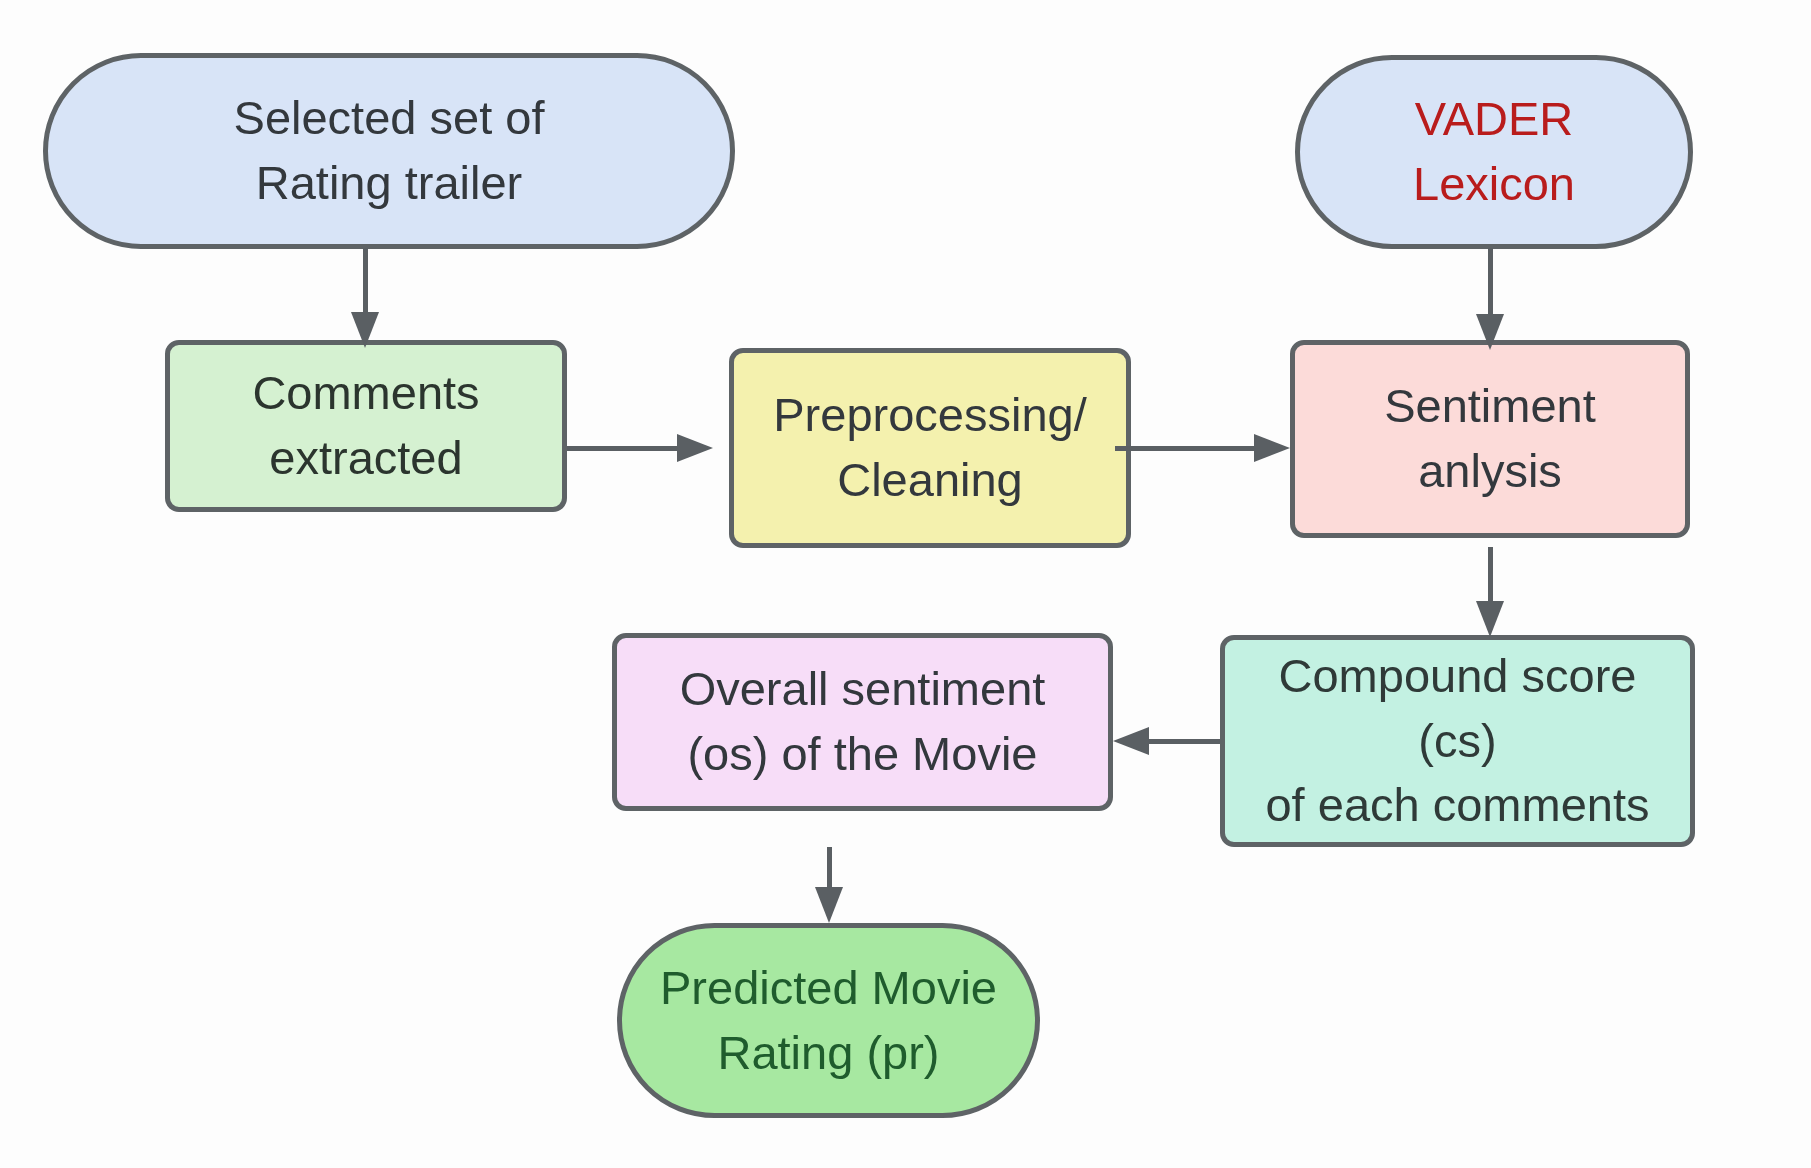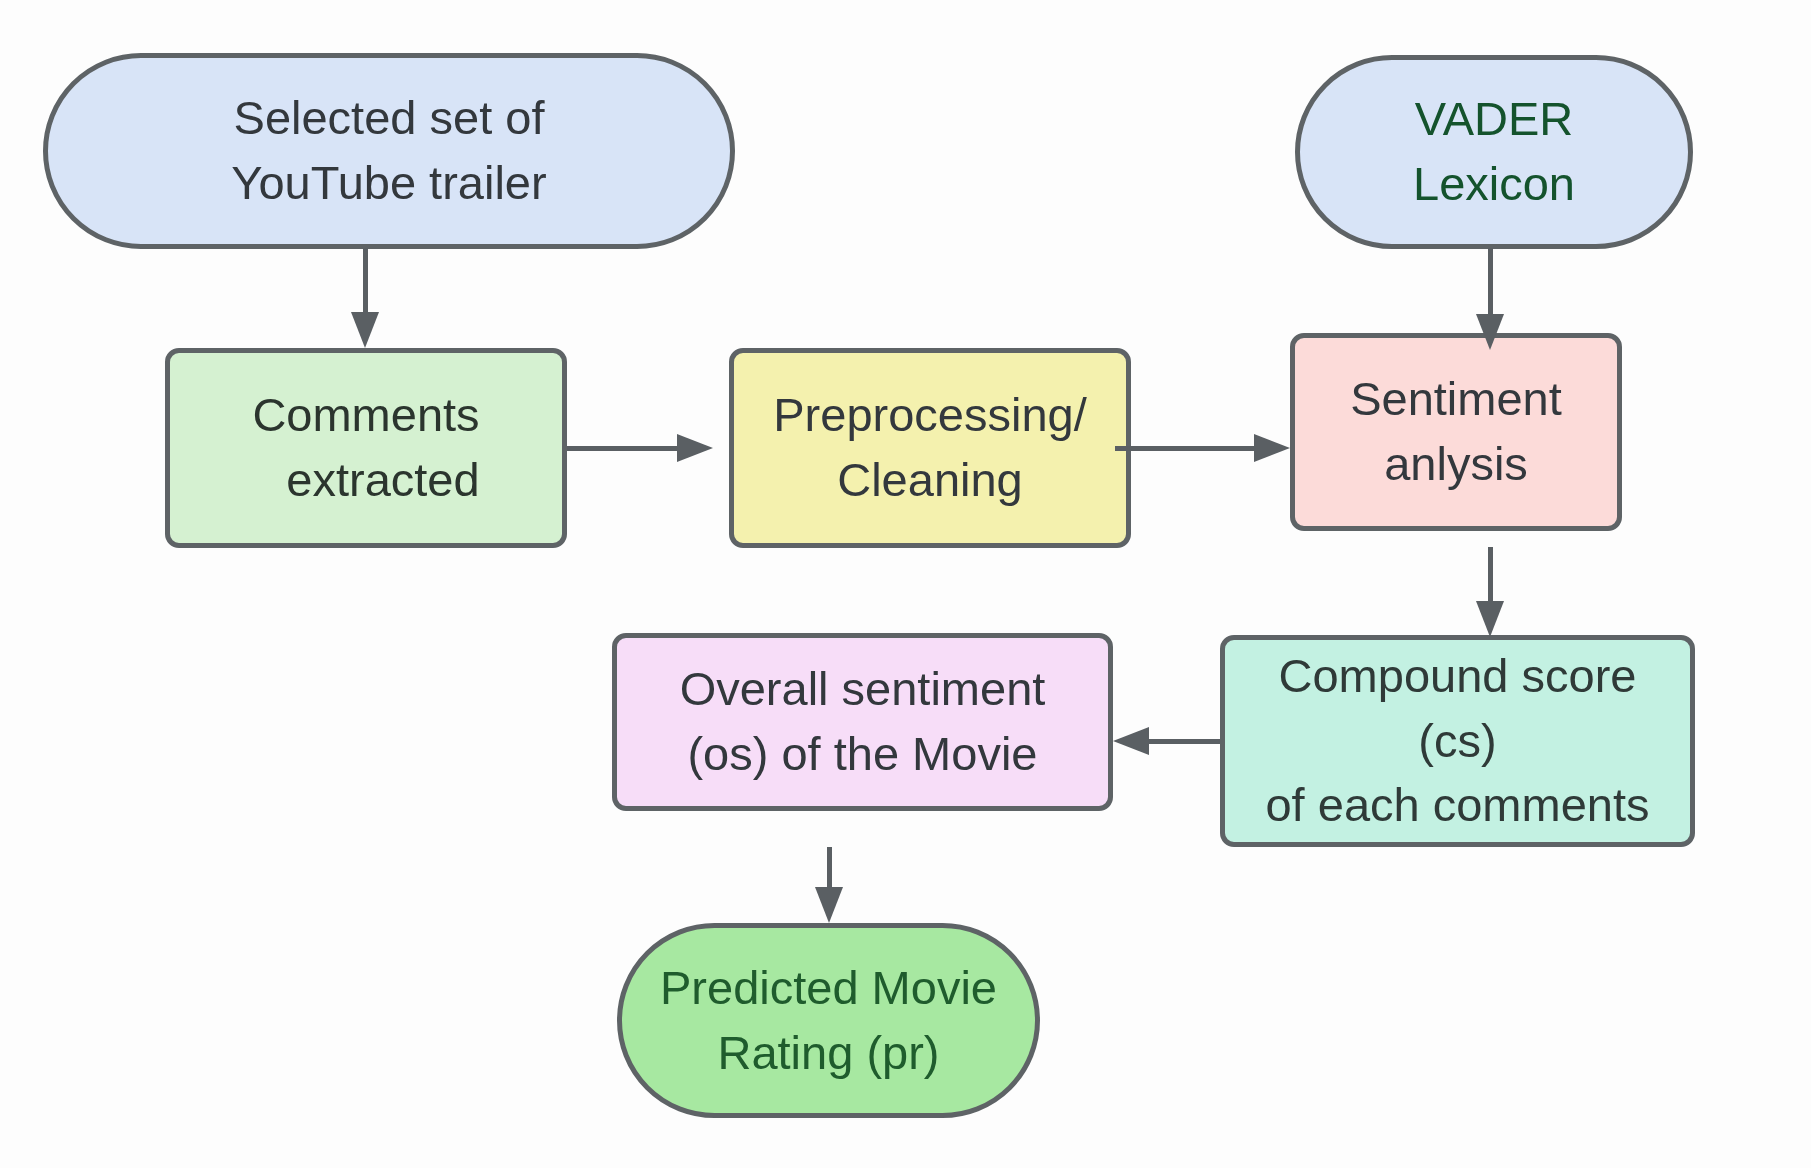--- a/index.html
+++ b/index.html
@@ -31,23 +31,23 @@
     line-height: 1.38;
     color: #33383d;
     white-space: pre-line;
     padding: 0 10px;
   }
   .pill { border-radius: 100px; }
 
   
   #node-selected-set   { left: 43px;   top: 53px;  width: 692px; height: 196px; }
   #node-vader          { left: 1295px; top: 55px;  width: 398px; height: 194px; }
-  #node-comments       { left: 165px;  top: 348px; width: 402px; height: 200px; text-align: right; }
+  #node-comments       { left: 165px;  top: 340px; width: 402px; height: 172px; }
   #node-preprocessing  { left: 713px;  top: 348px; width: 402px; height: 200px; }
-  #node-sentiment      { left: 1290px; top: 333px; width: 332px; height: 198px; }
+  #node-sentiment      { left: 1290px; top: 340px; width: 400px; height: 198px; }
   #node-overall        { left: 612px;  top: 633px; width: 501px; height: 178px; }
   #node-compound       { left: 1220px; top: 635px; width: 475px; height: 212px; }
   #node-predicted      { left: 617px;  top: 923px; width: 423px; height: 195px; text-align: center; }
 
   
   .arrow { position: absolute; }
   .arrow .shaft { position: absolute; background: #5a5f63; }
   .arrow .head  { position: absolute; width: 0; height: 0; }
 
   .arrow.down { width: 28px; }
@@ -96,25 +96,25 @@
   #arrow-compound-overall { left: 1113px; top: 727px; width: 107px; }
   #arrow-compound-overall .shaft { left: 36px; width: 71px; }
 </style>
 </head>
 <body>
 
 <div id="canvas">
 
   <div class="node pill" id="node-selected-set" style="background: rgb(216, 228, 247);">
     <span class="label" style="color: rgb(51, 56, 61);">Selected set of
-YouTube trailer</span>
+Rating trailer</span>
   </div>
 
   <div class="node pill" id="node-vader" style="background: rgb(216, 228, 247);">
-    <span class="label" style="color: #14532d;">VADER
+    <span class="label" style="color: #b91c1c;">VADER
 Lexicon</span>
   </div>
 
   <div class="node" id="node-comments" style="background: rgb(213, 241, 209);">
     <span class="label" style="color: rgb(43, 53, 46);">Comments
 extracted</span>
   </div>
 
   <div class="node" id="node-preprocessing" style="background: rgb(244, 241, 174); margin-left: 16px;">
     <span class="label" style="color: rgb(51, 56, 61);">Preprocessing/

